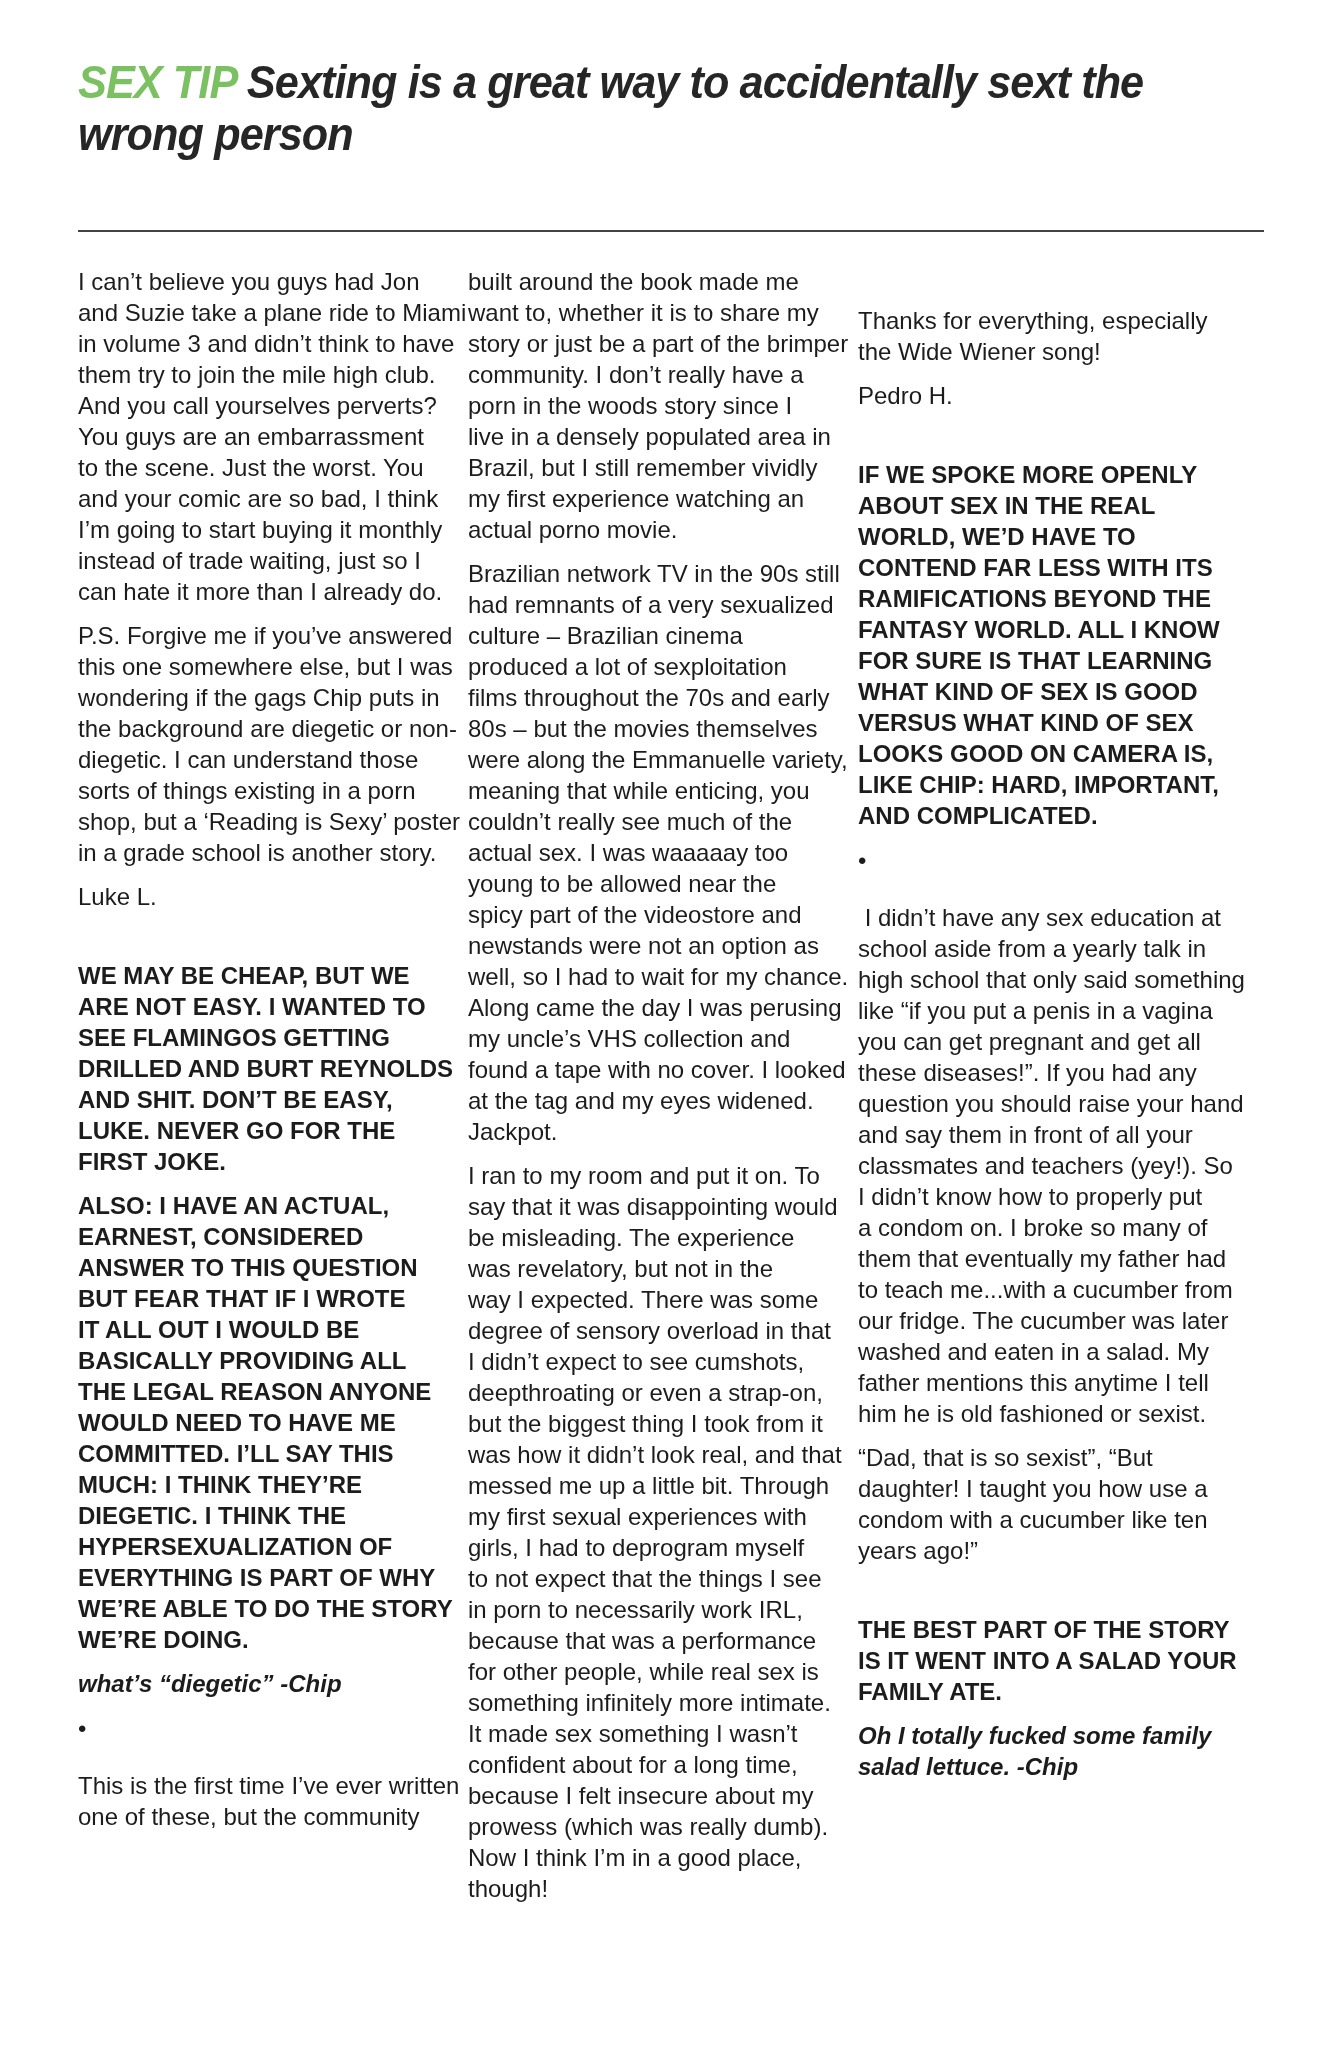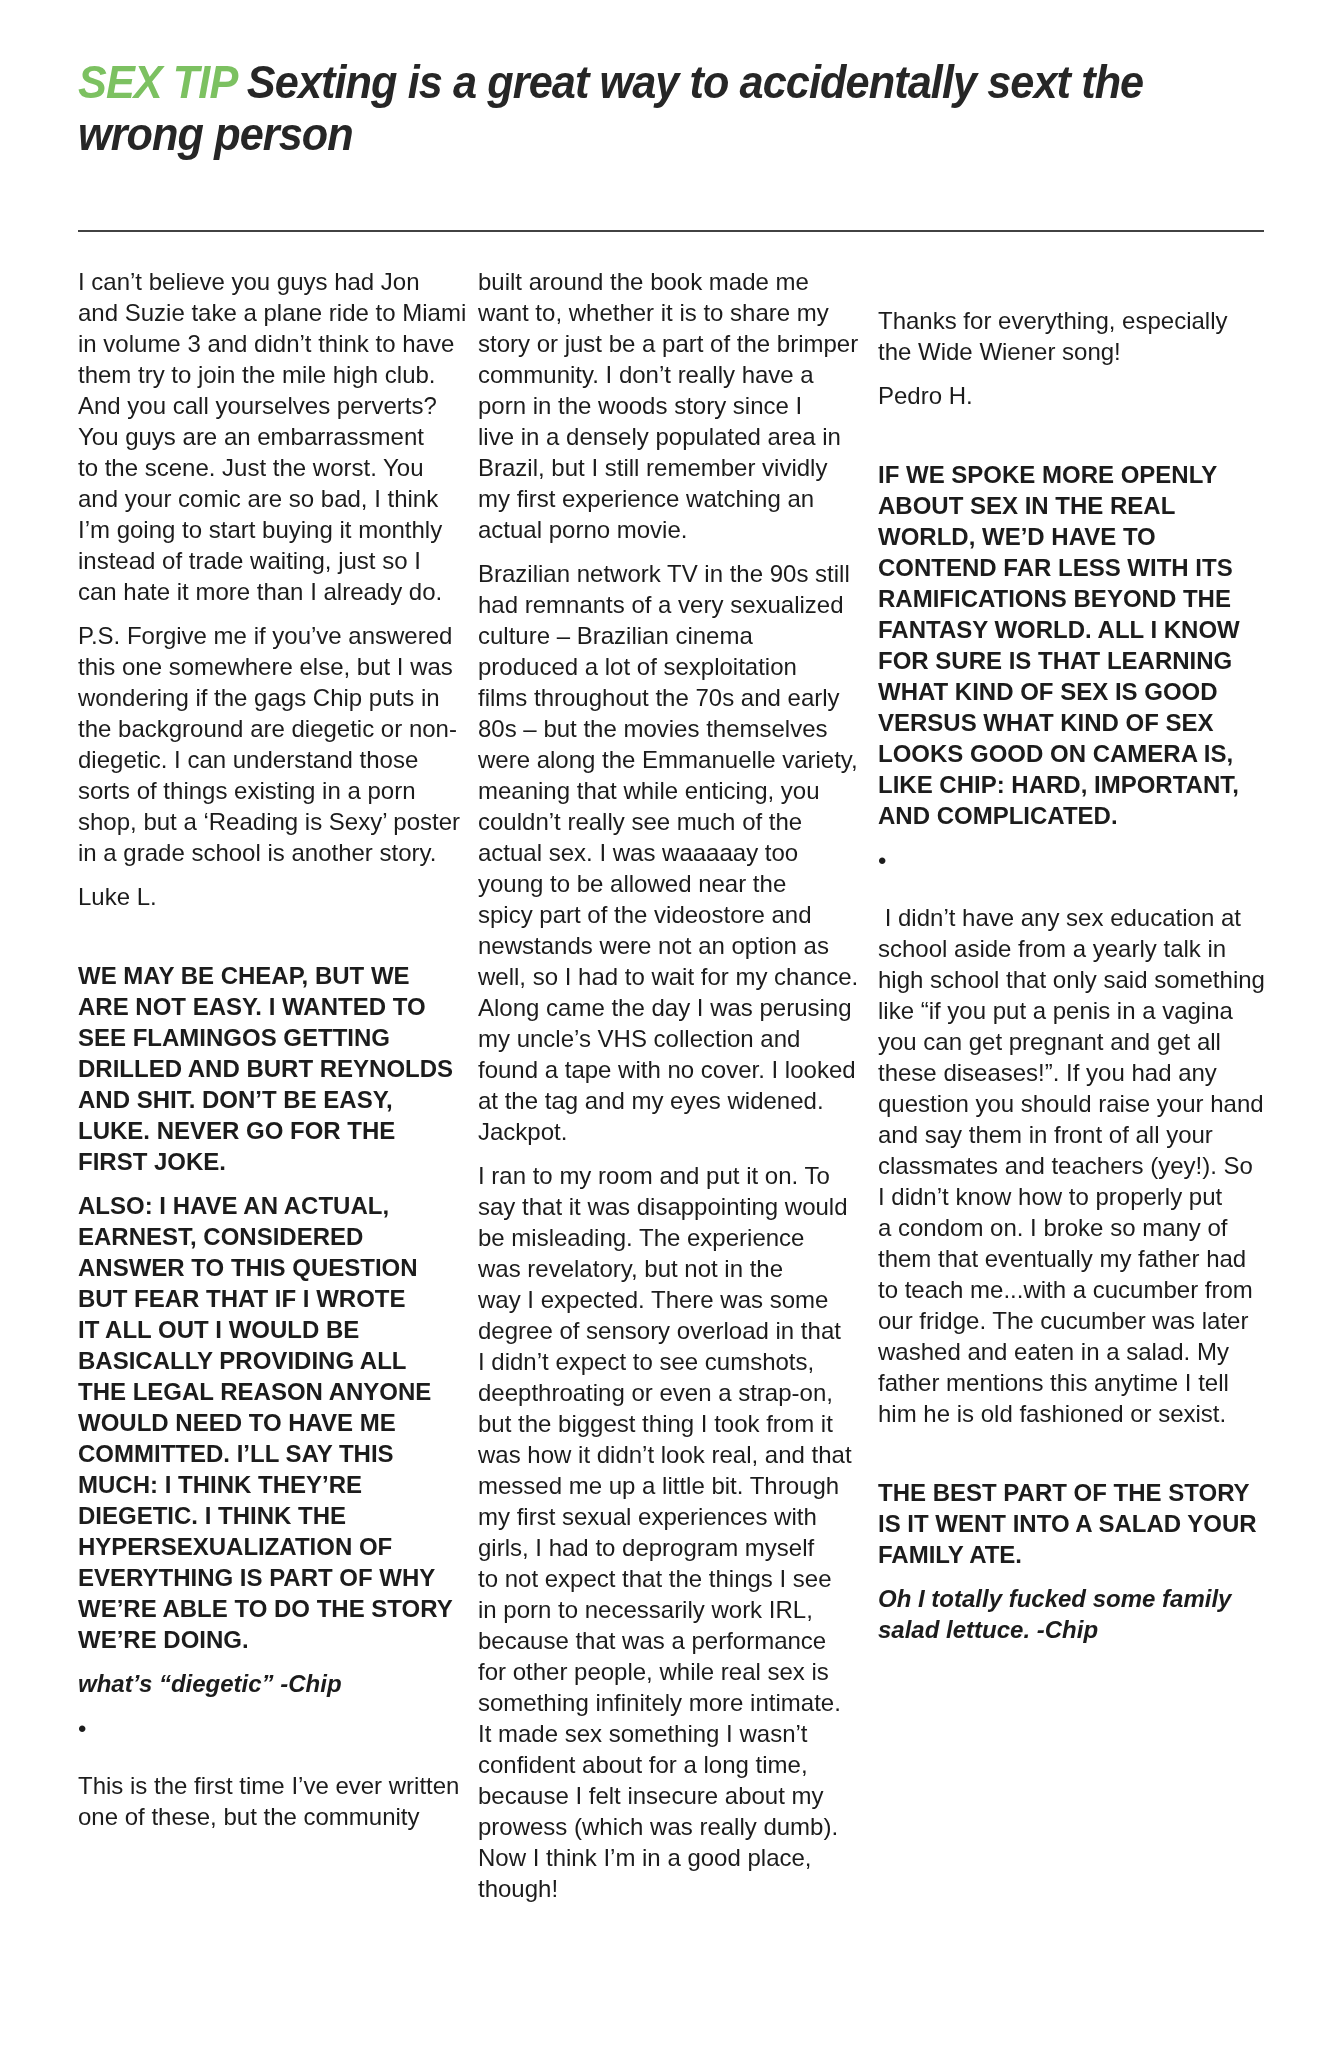--- a/index.html
+++ b/index.html
@@ -36,21 +36,20 @@
     white-space: pre-line;
   }
   hr.rule {
     border: none;
     border-top: 2px solid #424242;
     width: 1186px;
     margin: 70px 0 0 0;
   }
   .cols {
     display: flex;
-    gap: 10px;
     margin-top: 34px;
   }
   .col {
     flex: 0 0 390px;
     width: 390px;
     font-size: 24px;
     line-height: 31px;
   }
   .col p {
     margin: 0 0 13px 0;
@@ -209,20 +208,24 @@
 and say them in front of all your
 classmates and teachers (yey!). So
 I didn’t know how to properly put
 a condom on. I broke so many of
 them that eventually my father had
 to teach me...with a cucumber from
 our fridge. The cucumber was later
 washed and eaten in a salad. My
 father mentions this anytime I tell
 him he is old fashioned or sexist.</p>
+        <p class="body">“Dad, that is so sexist”, “But
+daughter! I taught you how use a
+condom with a cucumber like ten
+years ago!”</p>
         <p class="bold gap-top">THE BEST PART OF THE STORY
 IS IT WENT INTO A SALAD YOUR
 FAMILY ATE.</p>
         <p class="chip gap-sm">Oh I totally fucked some family
 salad lettuce. -Chip</p>
       </div>
     </main>
 </div>
 
 </body></html>

